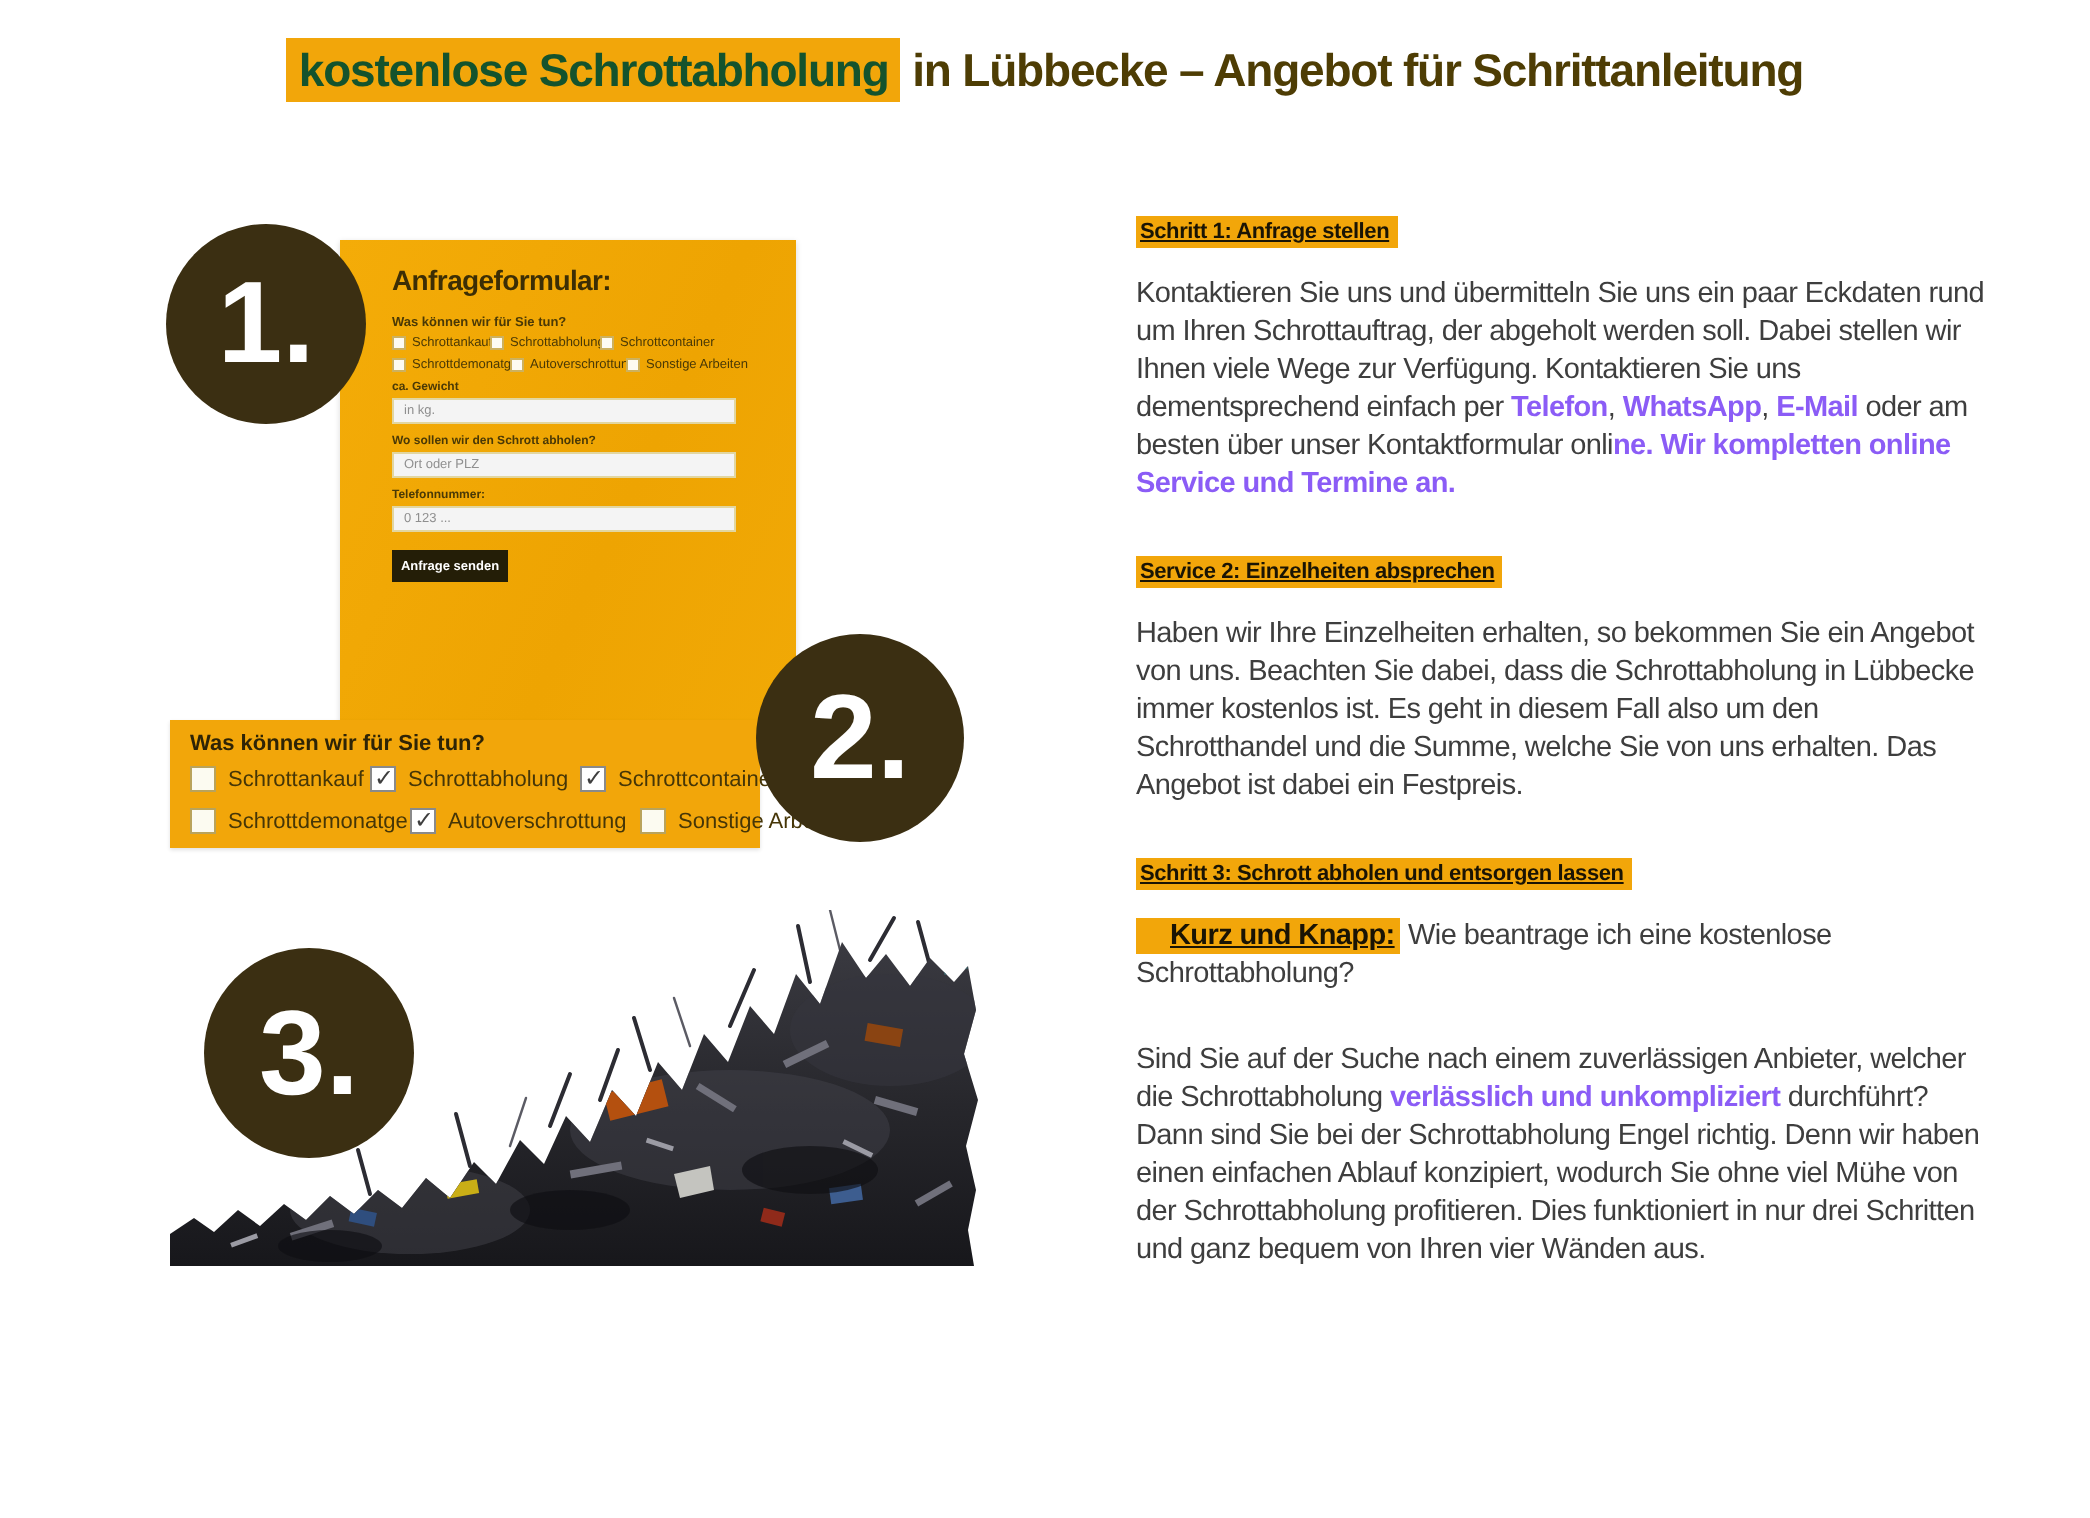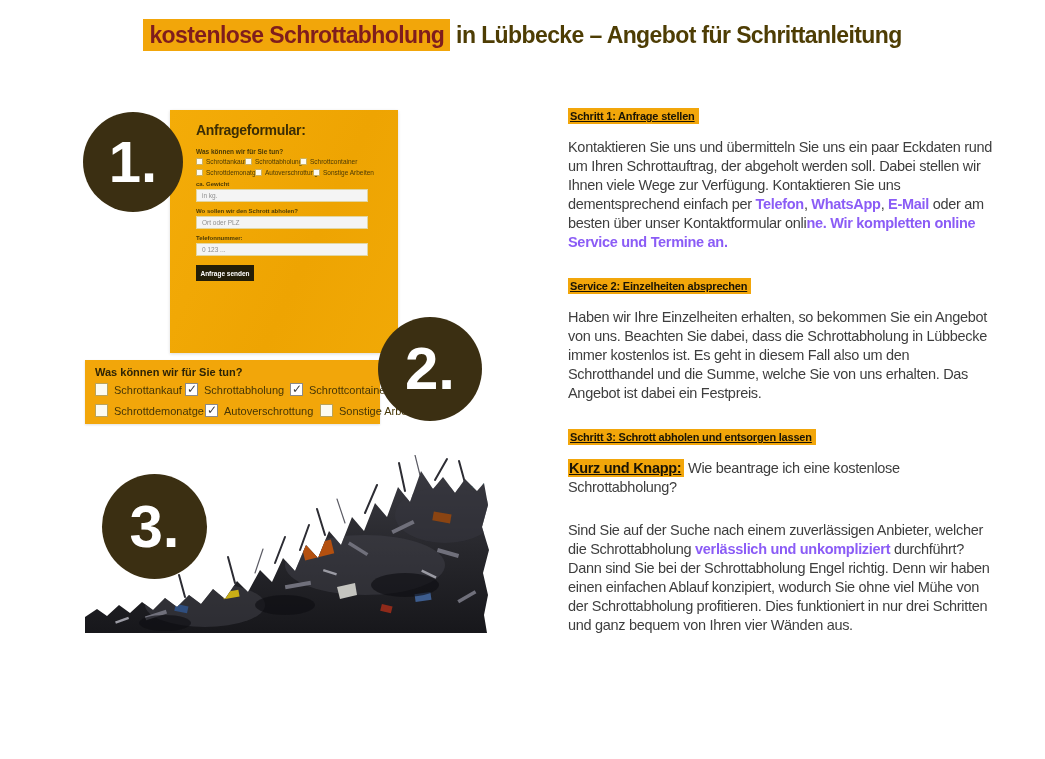--- a/index.html
+++ b/index.html
@@ -17,36 +17,36 @@
   *{box-sizing:border-box;margin:0;padding:0;}
   html,body{width:1045px;height:759px;background:#fff;overflow:hidden;}
   body{font-family:"Liberation Sans","DejaVu Sans",sans-serif;color:var(--body_text);position:relative;}
 
   
   .page-title{
     position:absolute;top:22px;left:0;width:100%;
     text-align:center;font-size:23px;font-weight:700;letter-spacing:-0.6px;
     color:var(--title_text);white-space:nowrap;
   }
-  .page-title .hl-title{background:var(--accent);color:#7f1d1d;padding:3px 6px;}
+  .page-title .hl-title{background:var(--accent);color:#14532d;padding:3px 6px;}
 
   
   .circle{
     position:absolute;border-radius:50%;background:var(--circle_brown);
     color:#fff;display:flex;align-items:center;justify-content:center;
     font-weight:800;line-height:1;
   }
   .c1{left:0;top:2px;width:100px;height:100px;font-size:58px;}
   .c2{left:293px;top:0;width:104px;height:104px;font-size:60px;}
   .c3{left:17px;top:19px;width:105px;height:105px;font-size:60px;}
 
   
   .step1{position:absolute;left:83px;top:110px;width:320px;height:205px;}
   .form-card{
-    position:absolute;left:87px;top:0;width:228px;height:243px;
+    position:absolute;left:87px;top:10px;width:228px;height:243px;
     background:linear-gradient(115deg,#f4ac08 0%,#eea402 60%,#f1a906 100%);
     box-shadow:0 1px 3px rgba(0,0,0,.15);
   }
   .f-title{position:absolute;left:26px;top:12px;font-size:14px;font-weight:700;color:#3C2E05;letter-spacing:-0.3px;}
   .f-q{position:absolute;left:26px;top:38px;font-size:6.5px;font-weight:700;color:var(--form_label);}
   .mini-row{position:absolute;left:26px;display:flex;align-items:center;}
   .mini-row1{top:48px;}
   .mini-row2{top:59px;}
   .mi{display:flex;align-items:center;font-size:6.5px;color:var(--form_label);}
   .mini-row1 .mi:nth-child(1){width:49px;}
@@ -102,21 +102,21 @@
   .sec-h{
     display:inline-block;background:var(--accent);color:var(--heading_text);
     font-size:11px;font-weight:700;text-decoration:underline;
     padding:2px 4px 2px 2px;margin:0 0 14px 0;letter-spacing:-0.2px;
   }
   .sec-p{
     font-size:14.5px;line-height:19px;letter-spacing:-0.3px;
     color:var(--body_text);margin:0 0 24px 0;
   }
   .sec-p .b{font-weight:700;color:#8b5cf6;}
-  .sec-p .hl{background:var(--accent);color:var(--heading_text);padding:1px 3px 1px 1px;margin-top:32px;}
+  .sec-p .hl{background:var(--accent);color:var(--heading_text);padding:1px 3px 1px 17px;margin-top:32px;}
   .sec-p .u{text-decoration:underline;}
 </style>
 </head>
 <body>
 
 <h1 class="page-title"><span class="hl-title">kostenlose Schrottabholung</span><span> in Lübbecke – Angebot für Schrittanleitung</span></h1>
 
 <div class="step1">
   <div class="form-card">
     <div class="f-title">Anfrageformular:</div>

